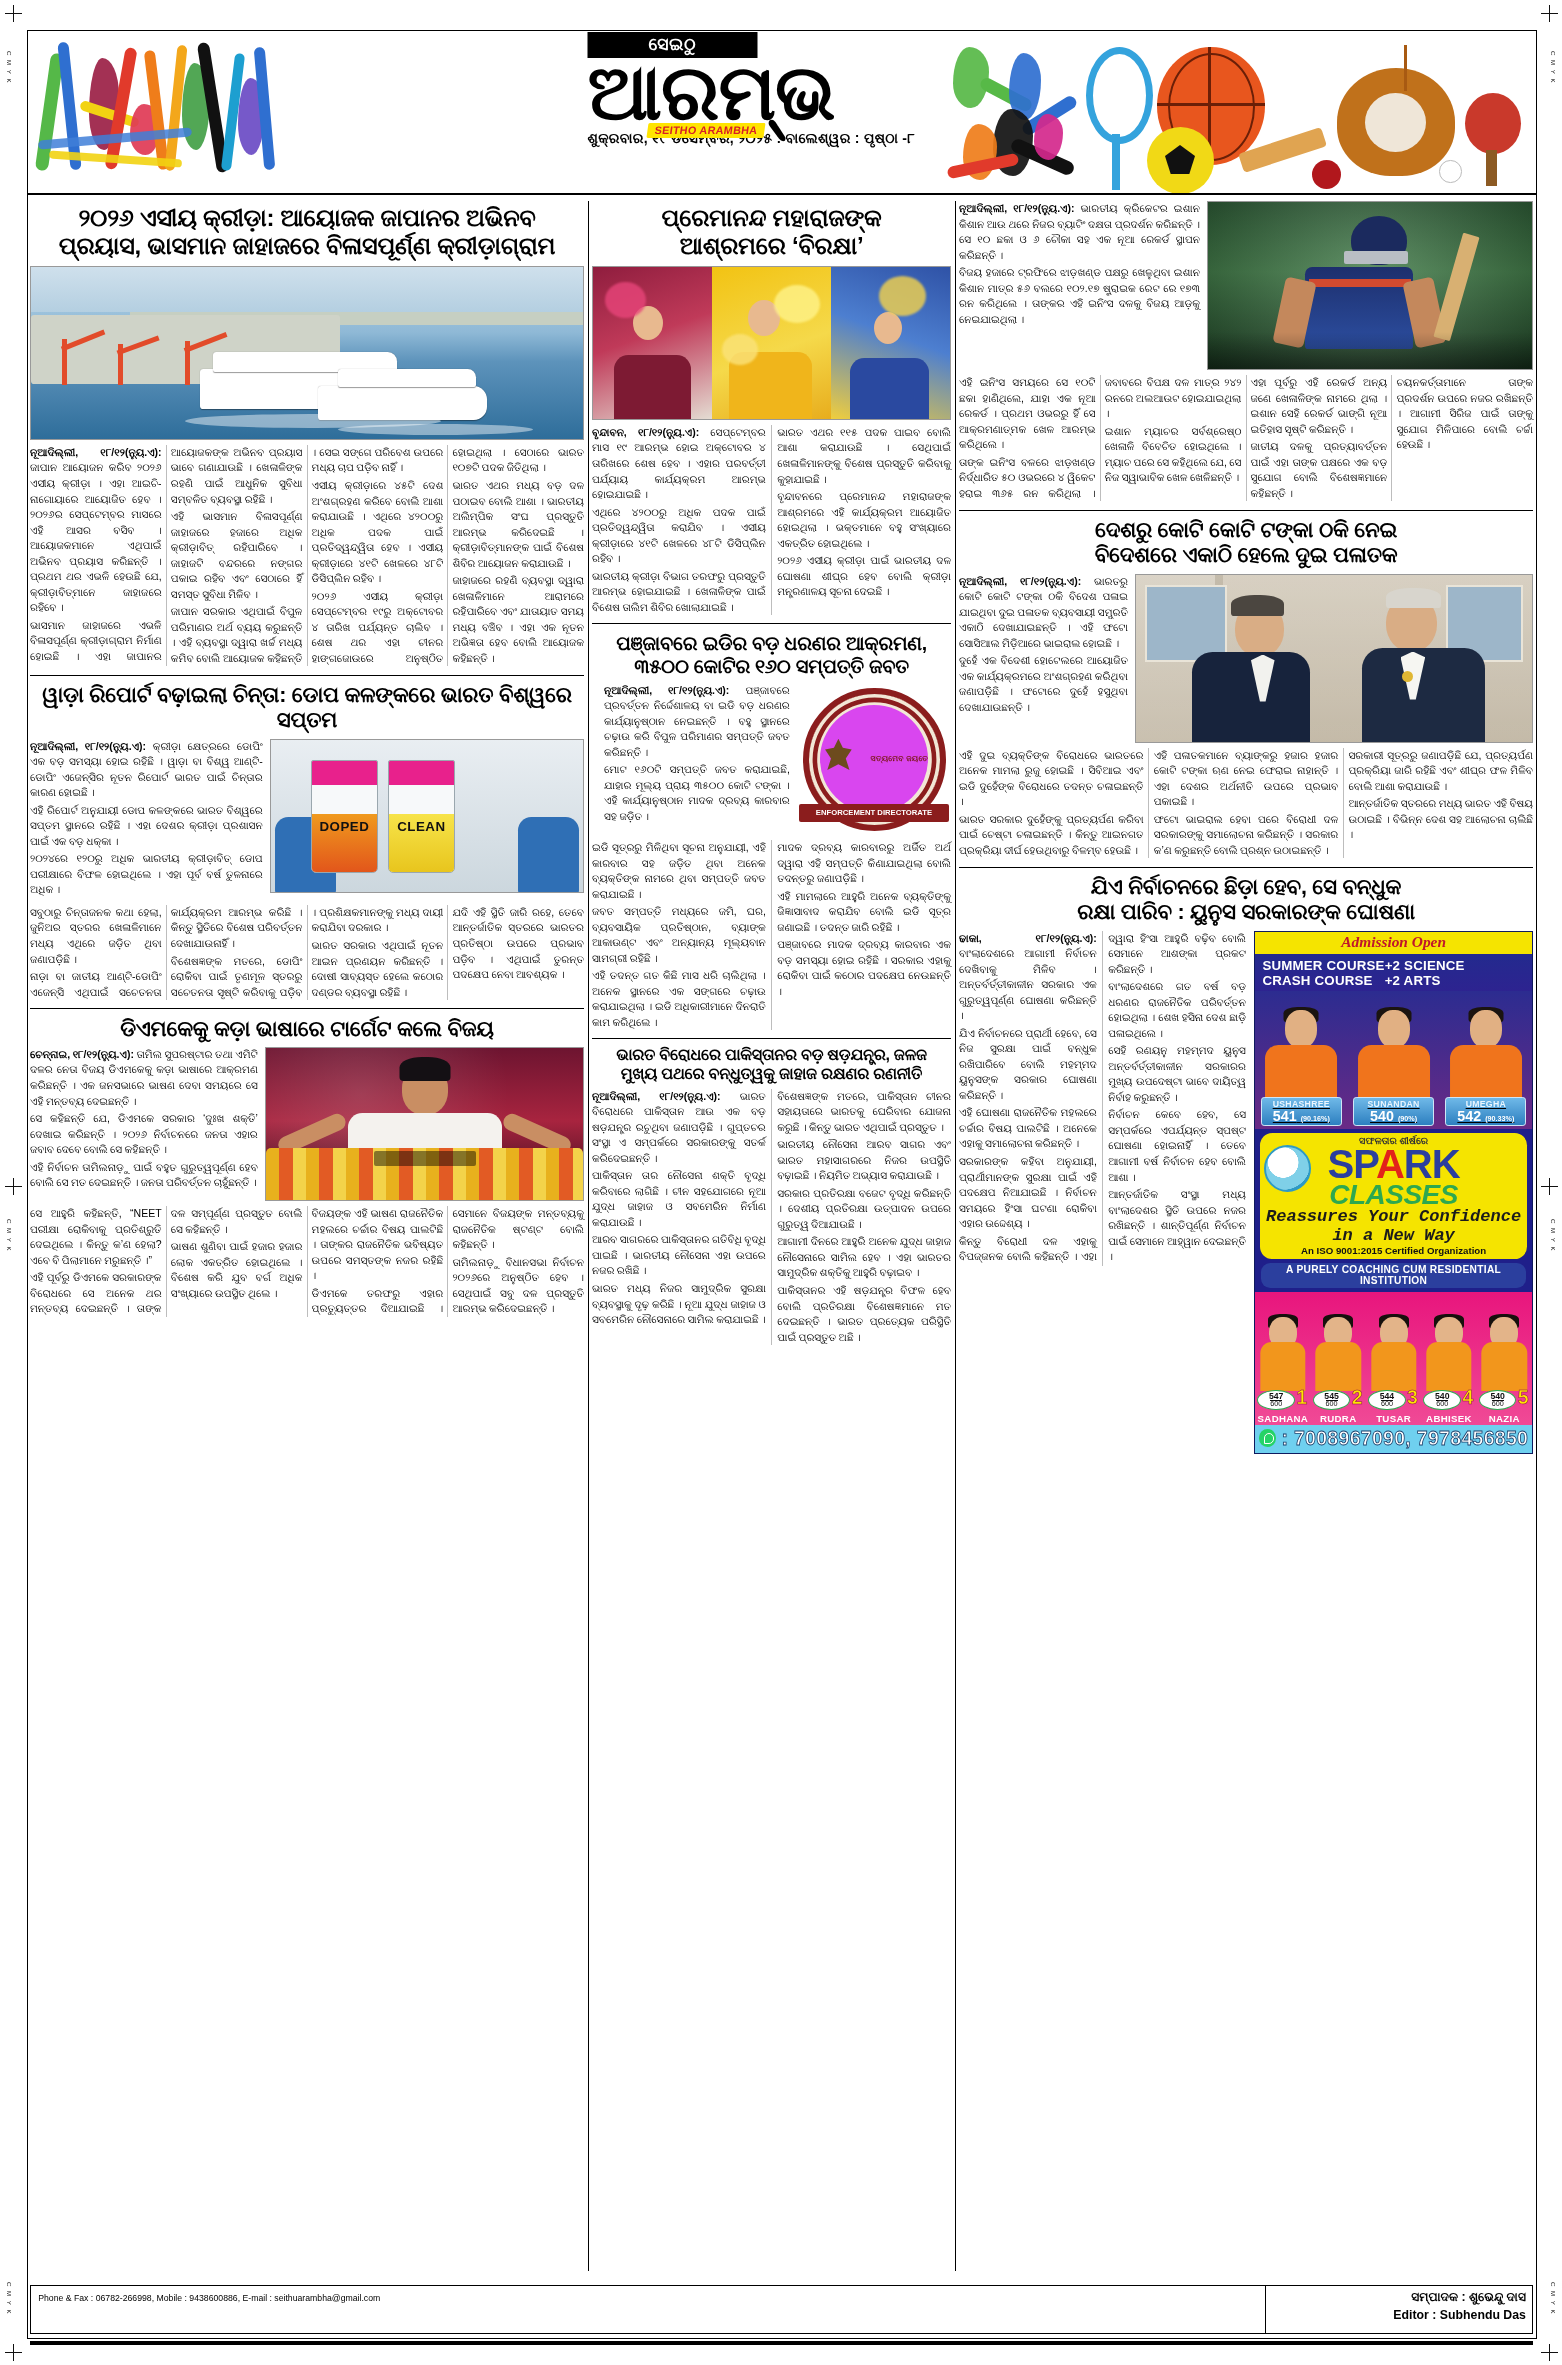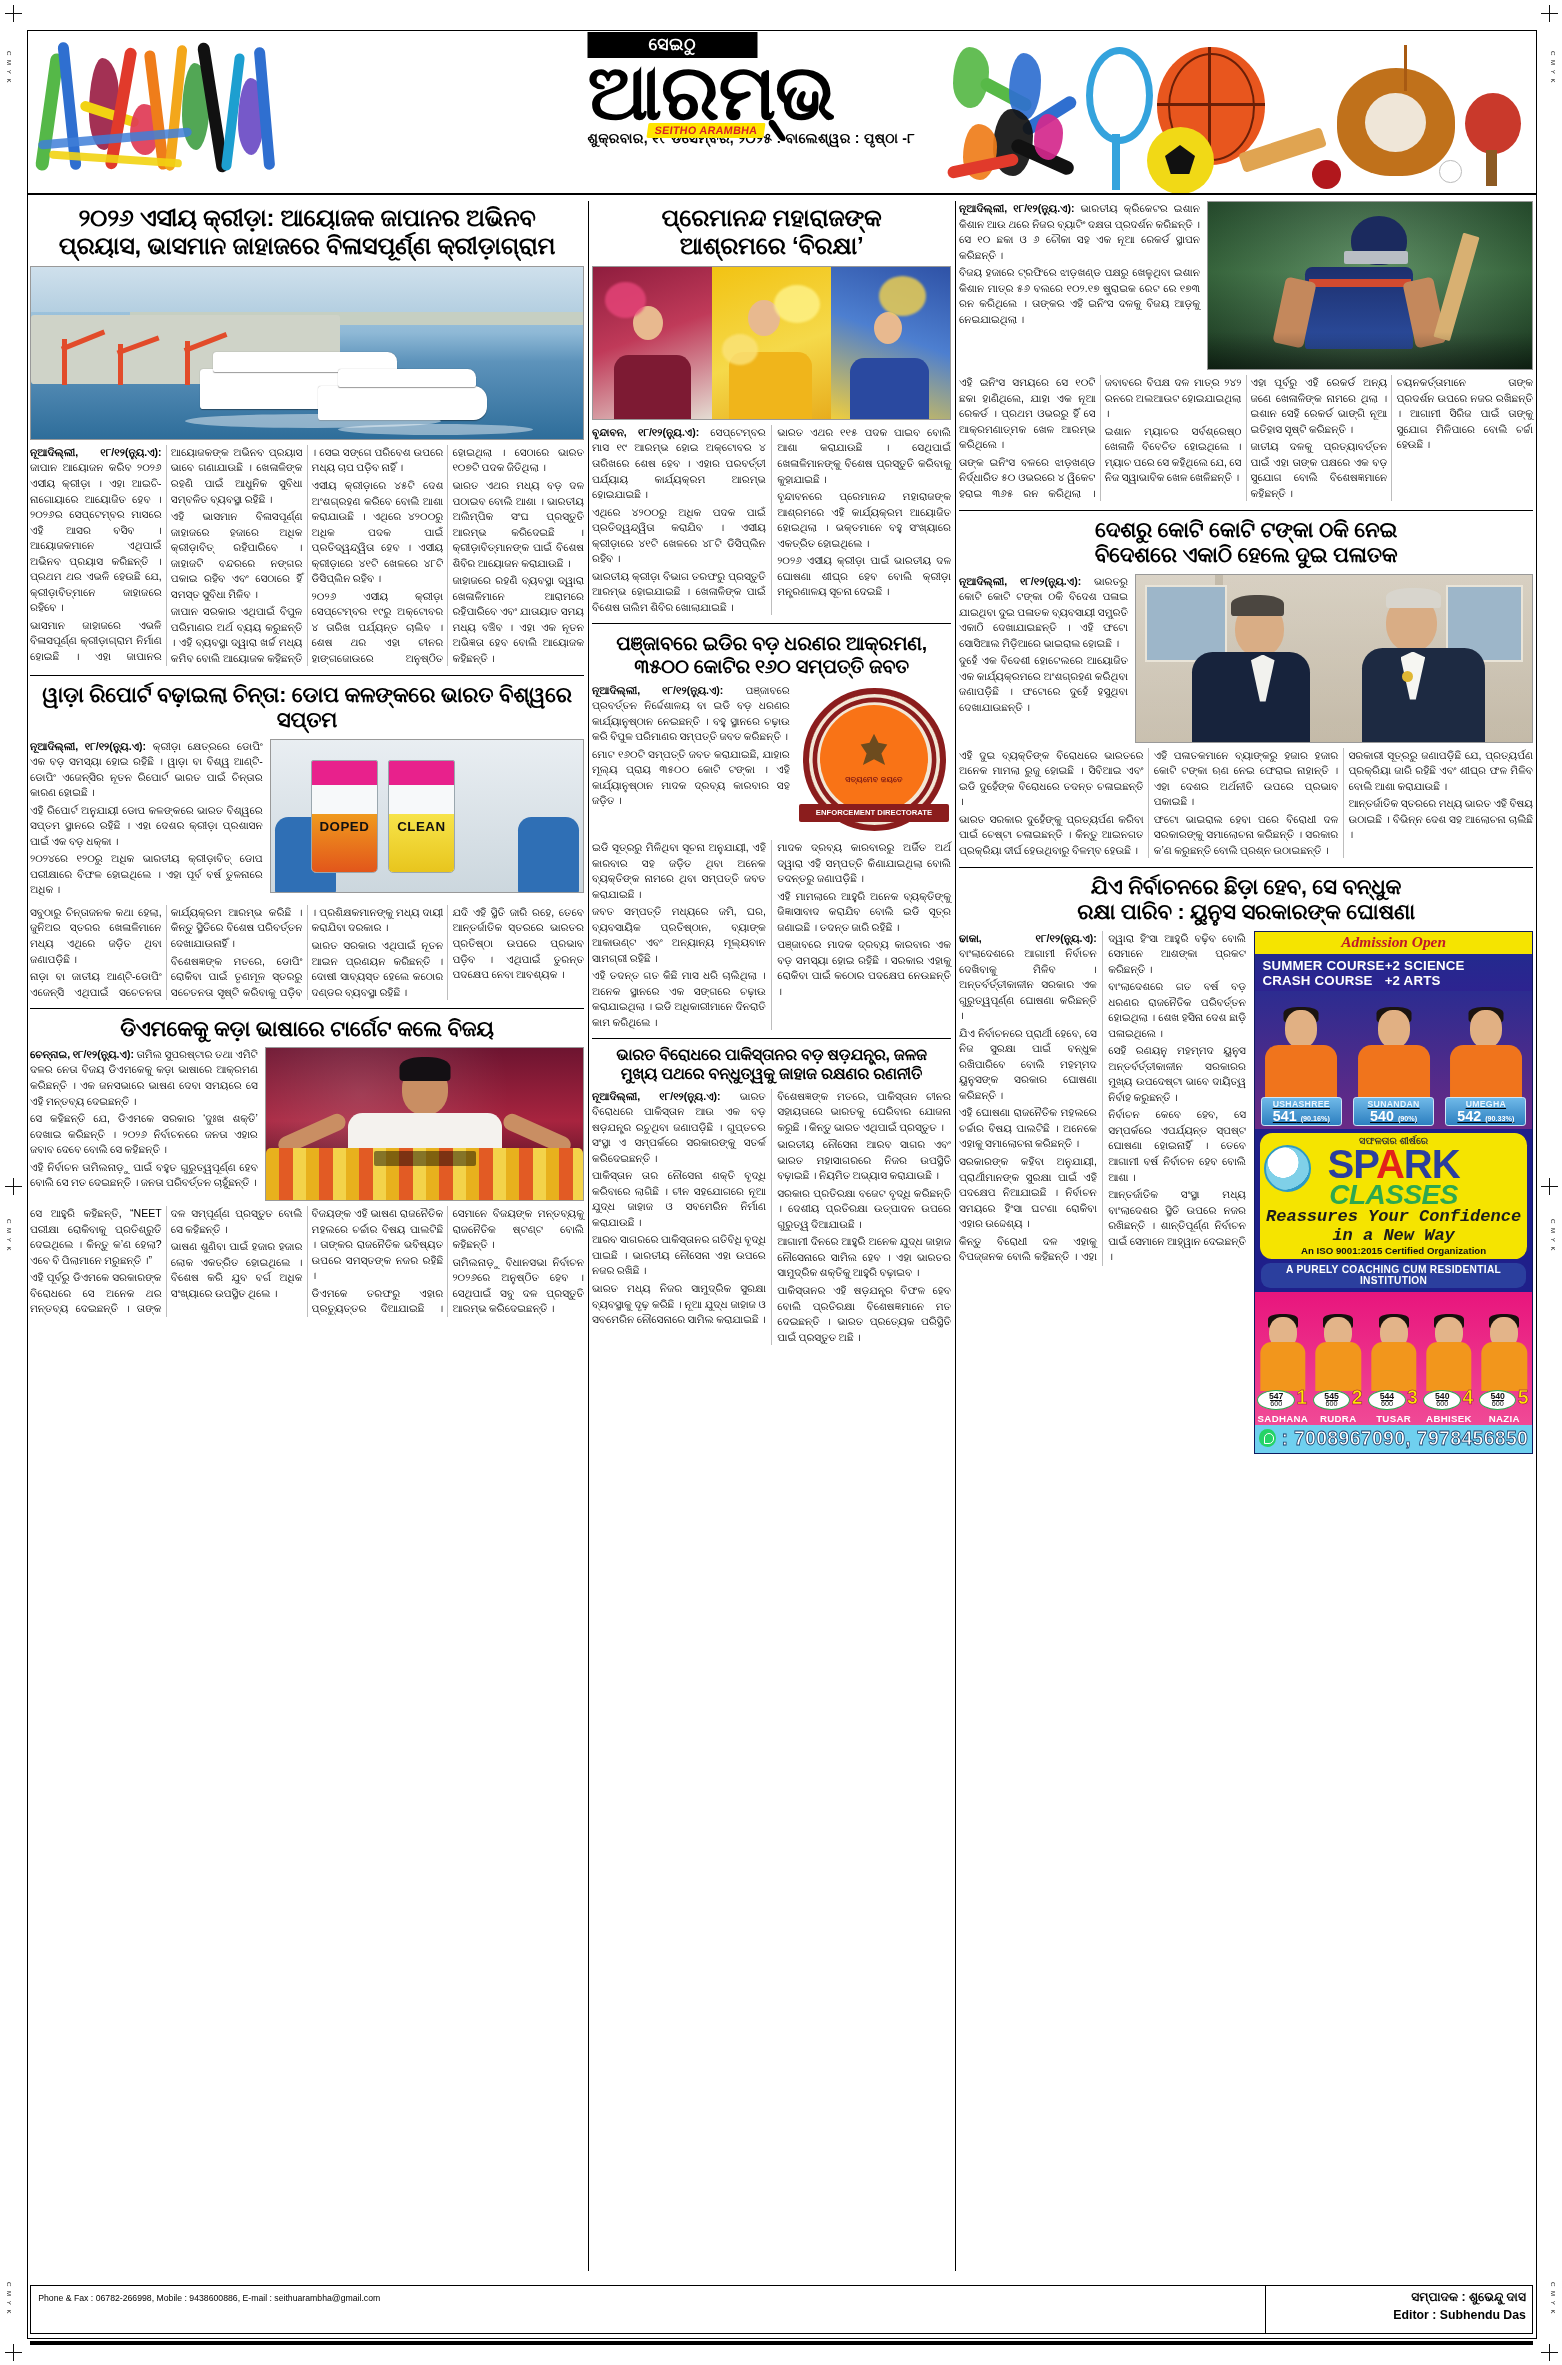--- a/index.html
+++ b/index.html
@@ -150,21 +150,21 @@
 
   
   .emblem {
     margin: 5.1px auto 5.1px; width: 143px; height: 143px; position: relative;
   }
   .emblem .ring {
     position:absolute; inset:0; border-radius:50%;
     border: 6.1px solid #8b1d1d; background: #f2e7d6;
     box-shadow: inset 0 0 0 3.6px #f2e7d6, inset 0 0 0 8.2px #8b1d1d;
   }
-  .emblem .inner { position:absolute; inset:17.4px; border-radius:50%; background:#f97316; display:flex; align-items:center; justify-content:center; flex-direction:column; }
+  .emblem .inner { position:absolute; inset:17.4px; border-radius:50%; background:#d946ef; display:flex; align-items:center; justify-content:space-between; }
   .emblem .ashoka { width:37px; height:41px; background:#6d4b1e; clip-path: polygon(50% 0,62% 22%,86% 26%,70% 48%,80% 76%,50% 62%,20% 76%,30% 48%,14% 26%,38% 22%); }
   .emblem .et { font-size:7.7px; font-weight:bold; color:#7a1616; letter-spacing:0.3px; }
   .emblem .ribbon { position:absolute; left:-3.1px; right:-3.1px; bottom:9.2px; height:17.4px; background:#8b1d1d; color:#fff; font-size:7.7px; font-weight:bold; display:flex; align-items:center; justify-content:center; border-radius:2px;}
 
   
   .ph-men { background: linear-gradient(#cfc6b5,#b7ab95); }
   .ph-men .wall { position:absolute; inset:0; background:
       linear-gradient(90deg, rgba(255,255,255,.25) 0 20%, rgba(0,0,0,.05) 20% 22%, rgba(255,255,255,.18) 22% 100%); }
   .ph-men .window { position:absolute; background:#9db6c9; border:2.6px solid #e9e4d8; }
   .suit { position:absolute; border-radius:20.5px 20.5px 0 0; background:#17233c; }
@@ -480,21 +480,21 @@
         </div>
       </div>
 
       <div style="margin-top:8.2px;">
         <div class="hl-rule"></div>
         <h1 class="hl xs">
           <span>ପଞ୍ଜାବରେ ଇଡିର ବଡ଼ ଧରଣର ଆକ୍ରମଣ,</span><br>
           <span>୩୫୦୦ କୋଟିର ୧୬୦ ସମ୍ପତ୍ତି ଜବତ</span>
         </h1>
 
-        <div style="display:flex; gap:7.2px;">
+        <div style="display:flex; gap:7.2px;margin-left:12px;">
           <div style="flex:1;">
             <div class="body1">
               <p class="bt"><span class="dline">ନୂଆଦିଲ୍ଲୀ, ୧୮/୧୨(ନ୍ୟୁ.ଏ):</span> <span>ପଞ୍ଜାବରେ ପ୍ରବର୍ତ୍ତନ ନିର୍ଦ୍ଦେଶାଳୟ ବା ଇଡି ବଡ଼ ଧରଣର କାର୍ଯ୍ୟାନୁଷ୍ଠାନ ନେଇଛନ୍ତି । ବହୁ ସ୍ଥାନରେ ଚଢ଼ାଉ କରି ବିପୁଳ ପରିମାଣର ସମ୍ପତ୍ତି ଜବତ କରିଛନ୍ତି ।</span></p>
               <p class="bt">ମୋଟ ୧୬୦ଟି ସମ୍ପତ୍ତି ଜବତ କରାଯାଇଛି, ଯାହାର ମୂଲ୍ୟ ପ୍ରାୟ ୩୫୦୦ କୋଟି ଟଙ୍କା । ଏହି କାର୍ଯ୍ୟାନୁଷ୍ଠାନ ମାଦକ ଦ୍ରବ୍ୟ କାରବାର ସହ ଜଡ଼ିତ ।</p>
             </div>
           </div>
           <div style="width:154px;">
             <div class="emblem">
               <div class="ring"></div>
               <div class="inner">

